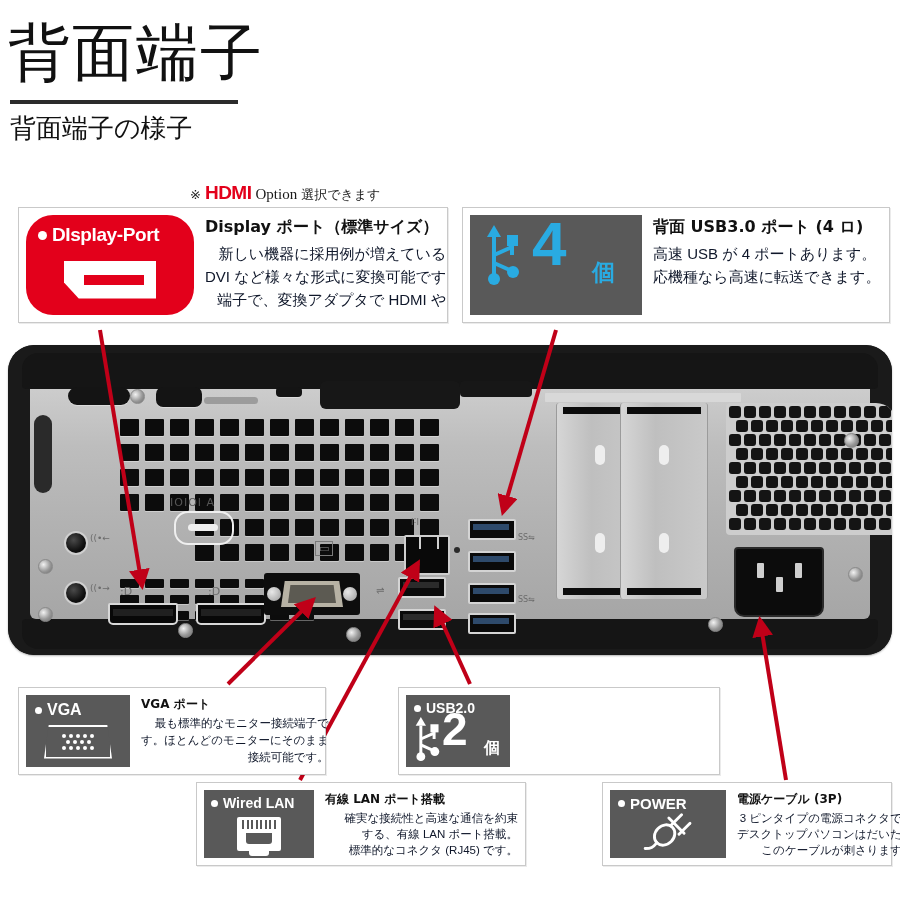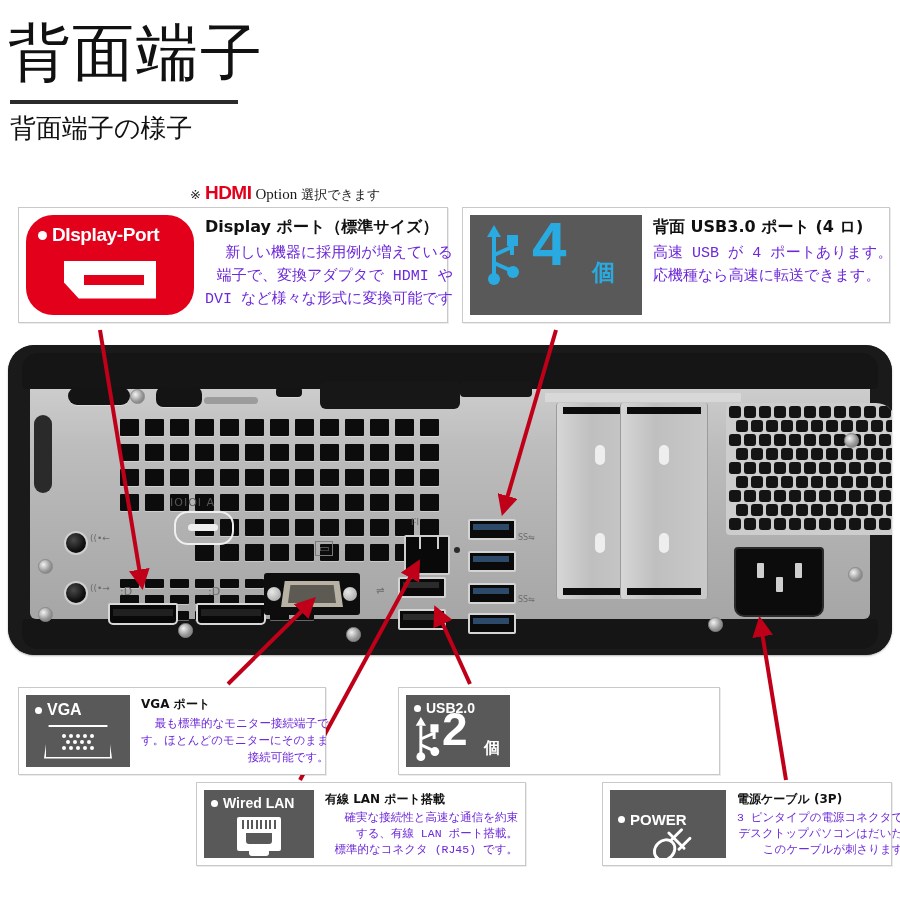--- a/index.html
+++ b/index.html
@@ -208,22 +208,22 @@
   }
   .badge-art{flex:1;display:flex;align-items:center;justify-content:center;position:relative;}
 
   .ctext{flex:1;padding-left:11px;box-sizing:border-box;}
   .ctitle{
     font-weight:bold;color:#111;
     font-family:"DejaVu Sans","Liberation Sans",sans-serif;
     white-space:nowrap;
   }
   .cbody{
-    color:#6d28d9;
-    font-family:Liberation Mono, monospace;
+    color:#0f172a;
+    font-family:Liberation Sans, sans-serif;
   }
   .cbody div{white-space:nowrap;}
 
   
   #callout-displayport{ left:18px; top:207px; width:430px; height:116px; }
   #callout-displayport .badge{width:168px;height:100px;padding:9px 0 0 0;border-radius:27px;}
   #callout-displayport .badge-title{font-size:19px;padding-left:12px;letter-spacing:-0.4px;}
   #callout-displayport .ctitle{font-size:16px;margin:2px 0 4px 0;}
   #callout-displayport .cbody{font-size:15px;line-height:23px;text-align:right;}
   .dp-icon{
@@ -298,21 +298,21 @@
   .lan-icon .tab{
     position:absolute;left:12px;bottom:-5px;width:20px;height:8px;background:#fff;border-radius:0 0 3px 3px;
   }
   .lan-icon .mouth{
     position:absolute;left:9px;top:16px;right:9px;height:11px;background:#595959;border-radius:0 0 3px 3px;
   }
 
   
   #callout-power{ left:602px; top:782px; width:290px; height:84px; }
   #callout-power .badge{width:116px;height:68px;padding:5px 0 0 0;}
-  #callout-power .badge-title{font-size:15px;padding-left:8px;margin-top:16px;}
+  #callout-power .badge-title{font-size:15px;padding-left:8px;}
   #callout-power .ctitle{font-size:12px;margin:1px 0 2px 0;}
   #callout-power .cbody{font-size:11.5px;line-height:16px;text-align:right;}
 
   
   #arrows{position:absolute;left:0;top:0;width:900px;height:900px;pointer-events:none;z-index:4;}
 </style>
 </head>
 <body>
 
 <div id="root">
@@ -641,22 +641,22 @@
       <div class="badge-art">
         <div class="dp-icon">
             <span></span>
           </div>
       </div>
     </div>
     <div class="ctext">
       <div class="ctitle">Display ポート（標準サイズ）</div>
       <div class="cbody">
         <div>新しい機器に採用例が増えている</div>
+        <div>DVI など様々な形式に変換可能です</div>
         <div>端子で、変換アダプタで HDMI や</div>
-        <div>DVI など様々な形式に変換可能です</div>
       </div>
     </div>
   </div>
 
   <div class="callout" id="callout-usb3">
     <div class="badge gray">
       <div class="badge-art">
         <div class="usb-art">
           <svg class="usb-logo" width="38" height="60" viewBox="0 0 38 60">
             <g fill="#29abe2">

